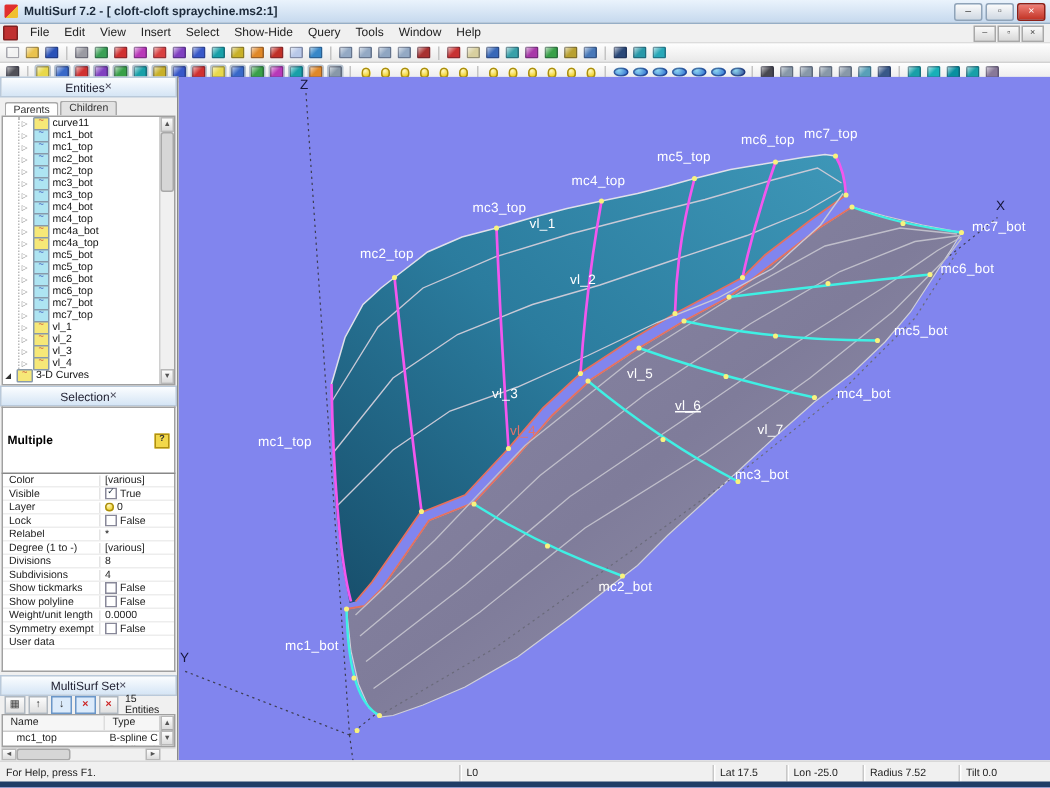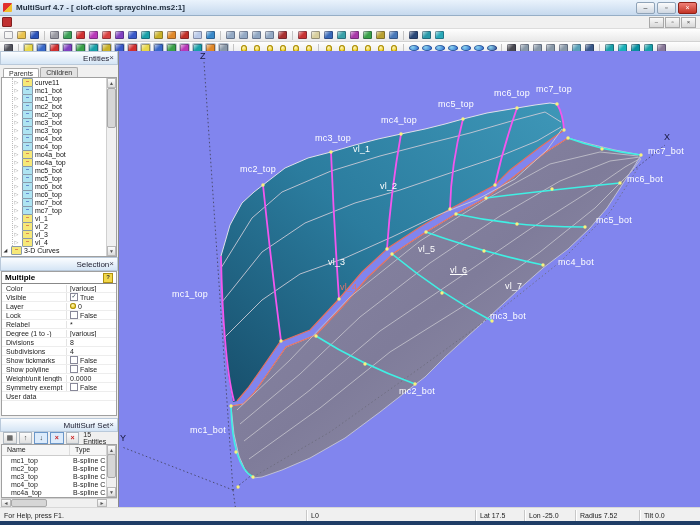--- a/index.html
+++ b/index.html
@@ -36,21 +36,21 @@
     box-shadow:inset 0 0 0 1px #a88c10}
   .tb-icon.ellipse i{width:10px;height:6px;border-radius:50%;
     background:radial-gradient(circle at 35% 30%,#8fd8f2,var(--c,#1a58c8));
     box-shadow:inset 0 0 0 1px rgba(0,10,80,.45)}
   .tb-icon.framed i{box-shadow:inset 0 0 0 1px rgba(20,20,40,.35),0 0 0 1px #b8c4d0}
   
   .main{position:absolute;top:51px;left:0;width:700px;height:456px;display:flex}
   .dock{width:118px;border-right:1px solid #8a8a8a;background:#f0f0f0;
     display:flex;flex-direction:column;flex:none}
   .panel-h{height:12px;background:linear-gradient(#fbfdff,#d5e5f5);border:1px solid #b9c9da;
-    display:flex;align-items:center;justify-content:flex-end;
+    display:flex;align-items:center;justify-content:center;
     padding:0 3px;font-size:8px;color:#223;flex:none}
   .panel-x{color:#445;font-size:8px;line-height:8px}
   .tabs{height:12px;display:flex;align-items:flex-end;padding-left:3px;gap:1px;flex:none}
   .tab{font-size:7px;padding:1px 5px;border:1px solid #aaa;border-bottom:none;
     background:#e2e2e2;color:#333;border-radius:2px 2px 0 0}
   .tab.active{background:#fff;position:relative;top:1px}
   
   .tree{background:#fff;border:1px solid #a0a0a0;margin:0 1px;height:178px;
     overflow:hidden;position:relative;flex:none}
   .tree-row{height:8px;display:flex;align-items:center;font-size:7px;color:#111;white-space:nowrap}
@@ -63,21 +63,21 @@
   .ticon.cyan{background:#aee4f2;color:#2038b0}
   .vscroll{position:absolute;right:0;top:0;bottom:0;width:9px;background:#f0f0f0;
     border-left:1px solid #d0d0d0;font-size:5px;color:#555;text-align:center}
   .vscroll .arr{height:8px;line-height:8px;background:linear-gradient(#fdfdfd,#dcdcdc);border:1px solid #b8b8b8}
   .vscroll .arr.dn{position:absolute;bottom:0;left:0;right:0}
   .vscroll .thumb{position:absolute;left:0;right:0;top:10px;height:38px;
     background:#d6d6d6;border:1px solid #a8a8a8;border-radius:2px}
   
   .props-title{height:11px;background:#fff;border:1px solid #a0a0a0;border-bottom:1px solid #888;
     margin:0 1px;display:flex;align-items:center;justify-content:space-between;
-    padding:0 3px;font-size:8px;font-weight:bold;flex:none}
+    padding:16px 3px;font-size:8px;font-weight:bold;flex:none}
   .qbtn{width:8px;height:8px;background:#f2d84a;border:1px solid #b09010;font-size:6px;
     line-height:7px;text-align:center;font-weight:bold;color:#333}
   .props{background:#fff;border:1px solid #a0a0a0;border-top:none;margin:0 1px;height:131px;
     overflow:hidden;flex:none}
   .prow{height:8px;display:flex;font-size:7px;color:#222;border-bottom:1px solid #ededed;align-items:center}
   .prow .pl{width:60px;padding-left:4px;flex:none;white-space:nowrap;overflow:hidden}
   .prow .pv{flex:1;border-left:1px solid #e4e4e4;padding-left:3px;display:flex;
     align-items:center;gap:2px;white-space:nowrap;overflow:hidden}
   .cbx{width:6px;height:6px;border:1px solid #889;background:#fff;font-size:6px;
     line-height:5px;text-align:center;color:#234;flex:none}
@@ -115,30 +115,31 @@
   .sb-field{border-left:1px solid #c8c8c8;box-shadow:1px 0 0 #fff inset;
     padding:0 4px;height:11px;line-height:11px;white-space:nowrap}
   .sb-f0{width:160px}.sb-f1{width:40px}.sb-f2{width:42px}.sb-f3{width:55px}.sb-f4{width:52px}
   .bottomstrip{position:absolute;left:0;top:521px;width:700px;height:4px;background:#1f3d66}
 </style>
 </head>
 <body>
 
 <div class="titlebar">
   <span class="app-icon"></span>
-  <span class="title-text">MultiSurf 4.7 - [ cloft-cloft spraychine.ms2:1]</span>
+  <span class="title-text">MultiSurf 7.2 - [ cloft-cloft spraychine.ms2:1]</span>
   <span class="winbtns">
     <span class="winbtn">–</span>
     <span class="winbtn">▫</span>
     <span class="winbtn close">×</span>
   </span>
 </div>
 
 <div class="menubar">
   <span class="child-icon"></span>
+  <span id="menu-items"><span class="menu-item">File</span><span class="menu-item">Edit</span><span class="menu-item">View</span><span class="menu-item">Insert</span><span class="menu-item">Select</span><span class="menu-item">Show-Hide</span><span class="menu-item">Query</span><span class="menu-item">Tools</span><span class="menu-item">Window</span><span class="menu-item">Help</span></span>
   <span class="childbtns">
     <span class="childbtn">–</span>
     <span class="childbtn">▫</span>
     <span class="childbtn">×</span>
   </span>
 </div>
 
 <div class="toolbar" id="tb1">
     <span class="tb-icon">
       <i style="--c: #f2f2f2;"></i>

